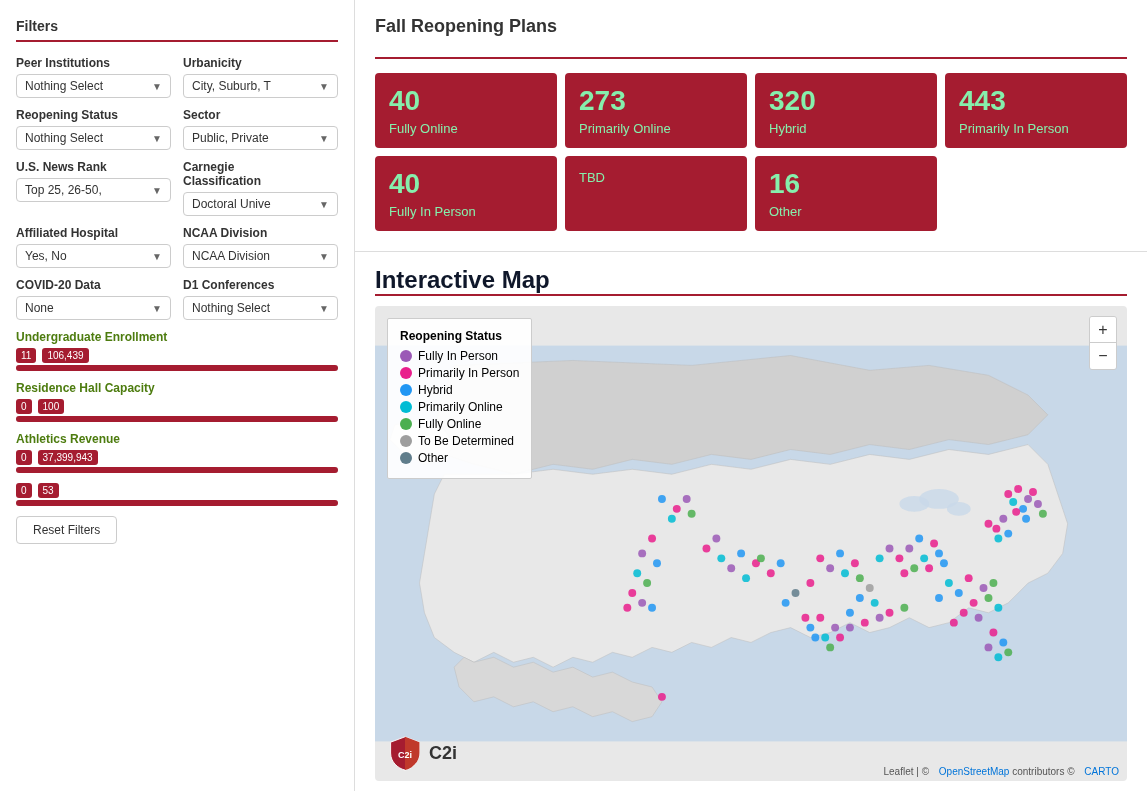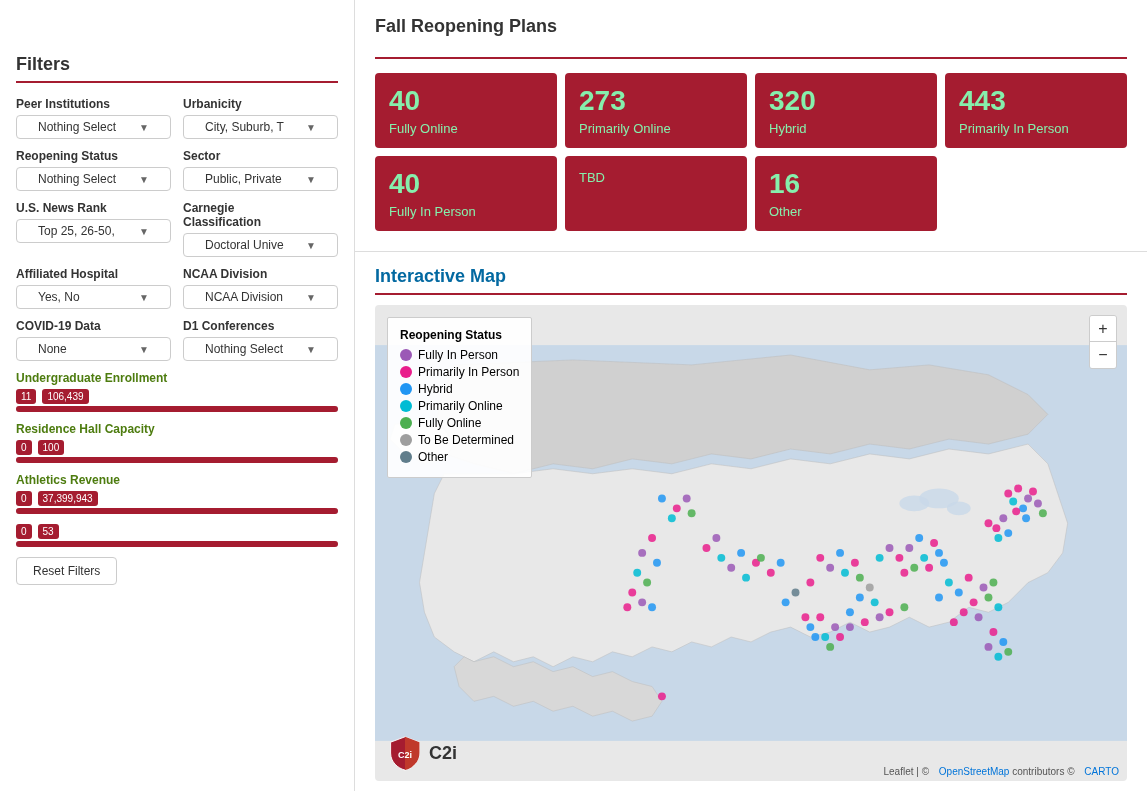--- a/index.html
+++ b/index.html
@@ -8,48 +8,47 @@
     
     #sidebar {
       width: 355px;
       min-width: 355px;
       background: #fff;
       padding: 18px 16px;
       overflow-y: auto;
       border-right: 1px solid #ddd;
     }
     #sidebar h2 {
-      font-size: 18px;
+      font-size: 14px;
       font-weight: bold;
       color: #333;
       margin-bottom: 14px;
       padding-bottom: 6px;
       border-bottom: 2px solid #a51c30;
-      margin-top: 36px;
     }
     .filter-grid {
       display: grid;
       grid-template-columns: 1fr 1fr;
       gap: 10px 12px;
       margin-bottom: 10px;
     }
     .filter-item label {
       display: block;
       font-size: 12px;
       font-weight: bold;
       color: #333;
       margin-bottom: 4px;
     }
     .select-btn {
       display: flex;
       align-items: center;
       justify-content: space-between;
       border: 1px solid #ccc;
       border-radius: 4px;
-      padding: 4px 21px;
+      padding: 4px 8px;
       background: #fff;
       font-size: 12px;
       color: #333;
       cursor: pointer;
       width: 100%;
     }
     .select-btn .caret { font-size: 10px; color: #666; margin-left: 4px; }
 
     .slider-section { margin-bottom: 10px; }
     .slider-section label {
@@ -147,24 +146,23 @@
     
     #map-section {
       flex: 1;
       background: #fff;
       padding: 14px 20px 10px;
       overflow: hidden;
       display: flex;
       flex-direction: column;
     }
     #map-section h2 {
-      font-size: 18px;
-      color: #0369a1;
+      font-size: 24px;
+      color: #0f172a;
       margin-bottom: 10px;
-      padding-bottom: 6px;
       border-bottom: 2px solid #a51c30;
     }
     #map-container {
       flex: 1;
       position: relative;
       background: #e8e8e8;
       border-radius: 4px;
       overflow: hidden;
     }
 
@@ -318,21 +316,21 @@
 
     <div class="filter-item">
       <label>NCAA Division</label>
       <button class="select-btn">
         <span>NCAA Division</span>
         <span class="caret">▼</span>
       </button>
     </div>
 
     <div class="filter-item">
-      <label>COVID-19 Data</label>
+      <label>COVID-20 Data</label>
       <button class="select-btn">
         <span>None</span>
         <span class="caret">▼</span>
       </button>
     </div>
 
     <div class="filter-item">
       <label>D1 Conferences</label>
       <button class="select-btn">
         <span>Nothing Select</span>

